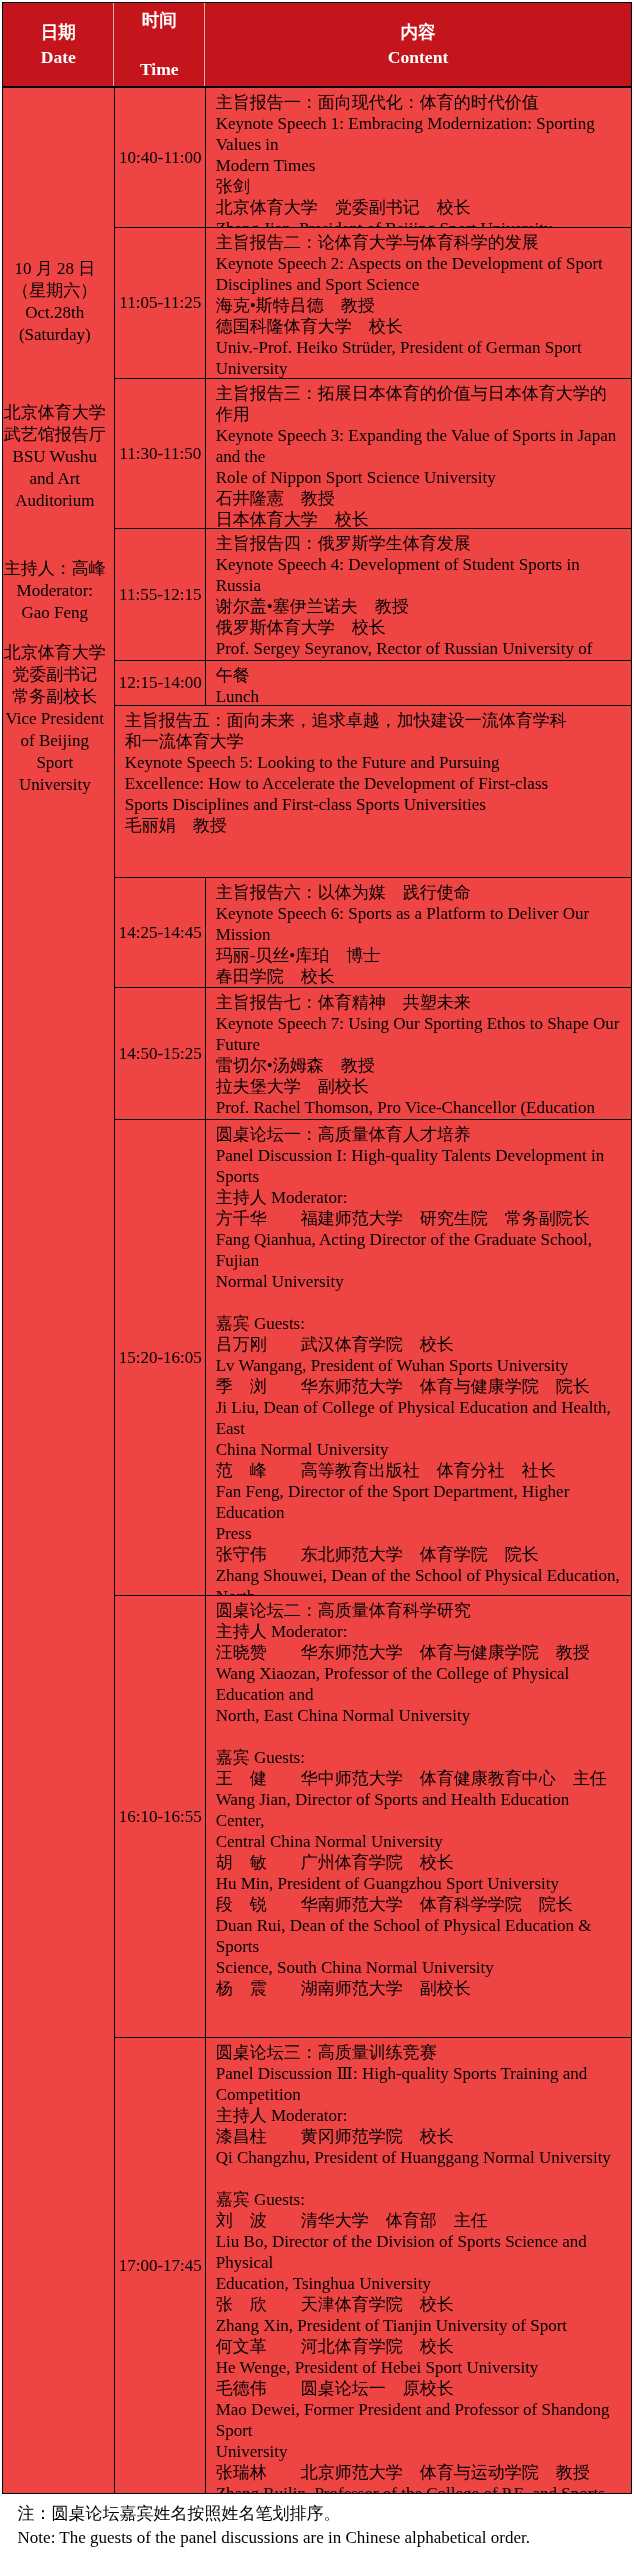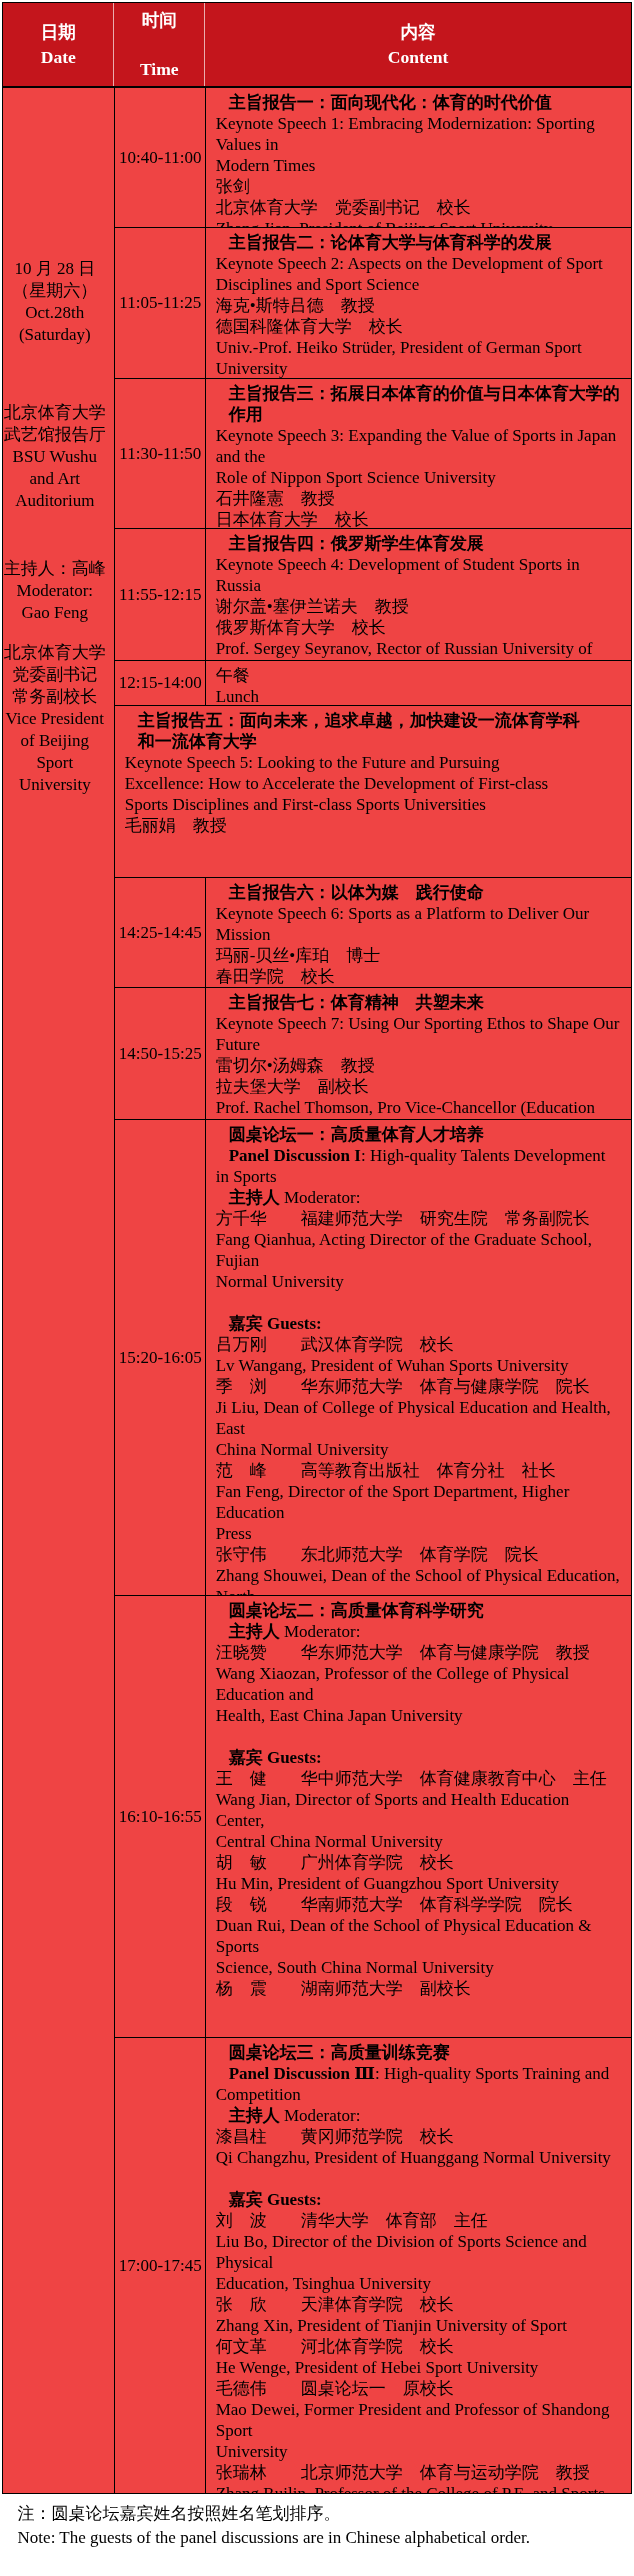--- a/index.html
+++ b/index.html
@@ -67,21 +67,21 @@
     flex:1;
     padding:3.5px 10.6px 0 9.4px;
     overflow:hidden;
   }
   .line{
     font-size:17px;
     line-height:21px;
     min-height:21px;
     white-space:pre-wrap;
   }
-  .b{font-weight:bold;margin-left:13px;}
+  .b{font-weight:normal;}
   
   .footer{
     margin:8.2px 0 0 17.6px;
     font-size:17px;
     line-height:24px;
   }
 </style>
 </head>
 <body>
 
@@ -252,21 +252,21 @@
           </div>
           <div class="row" style="height: 442px;">
             <div class="time-cell">
               <span>16:10-16:55</span>
             </div>
             <div class="content-cell">
               <div class="line b">圆桌论坛二：高质量体育科学研究</div>
               <div class="line"><span class="b">主持人</span><span> Moderator:</span></div>
               <div class="line">汪晓赞　　华东师范大学　体育与健康学院　教授</div>
               <div class="line">Wang Xiaozan, Professor of the College of Physical Education and</div>
-              <div class="line">Health, East China Japan University</div>
+              <div class="line">North, East China Normal University</div>
               <div class="line blank">&nbsp;</div>
               <div class="line b">嘉宾 Guests:</div>
               <div class="line">王　健　　华中师范大学　体育健康教育中心　主任</div>
               <div class="line">Wang Jian, Director of Sports and Health Education Center,</div>
               <div class="line">Central China Normal University</div>
               <div class="line">胡　敏　　广州体育学院　校长</div>
               <div class="line">Hu Min, President of Guangzhou Sport University</div>
               <div class="line">段　锐　　华南师范大学　体育科学学院　院长</div>
               <div class="line">Duan Rui, Dean of the School of Physical Education &amp; Sports</div>
               <div class="line">Science, South China Normal University</div>

